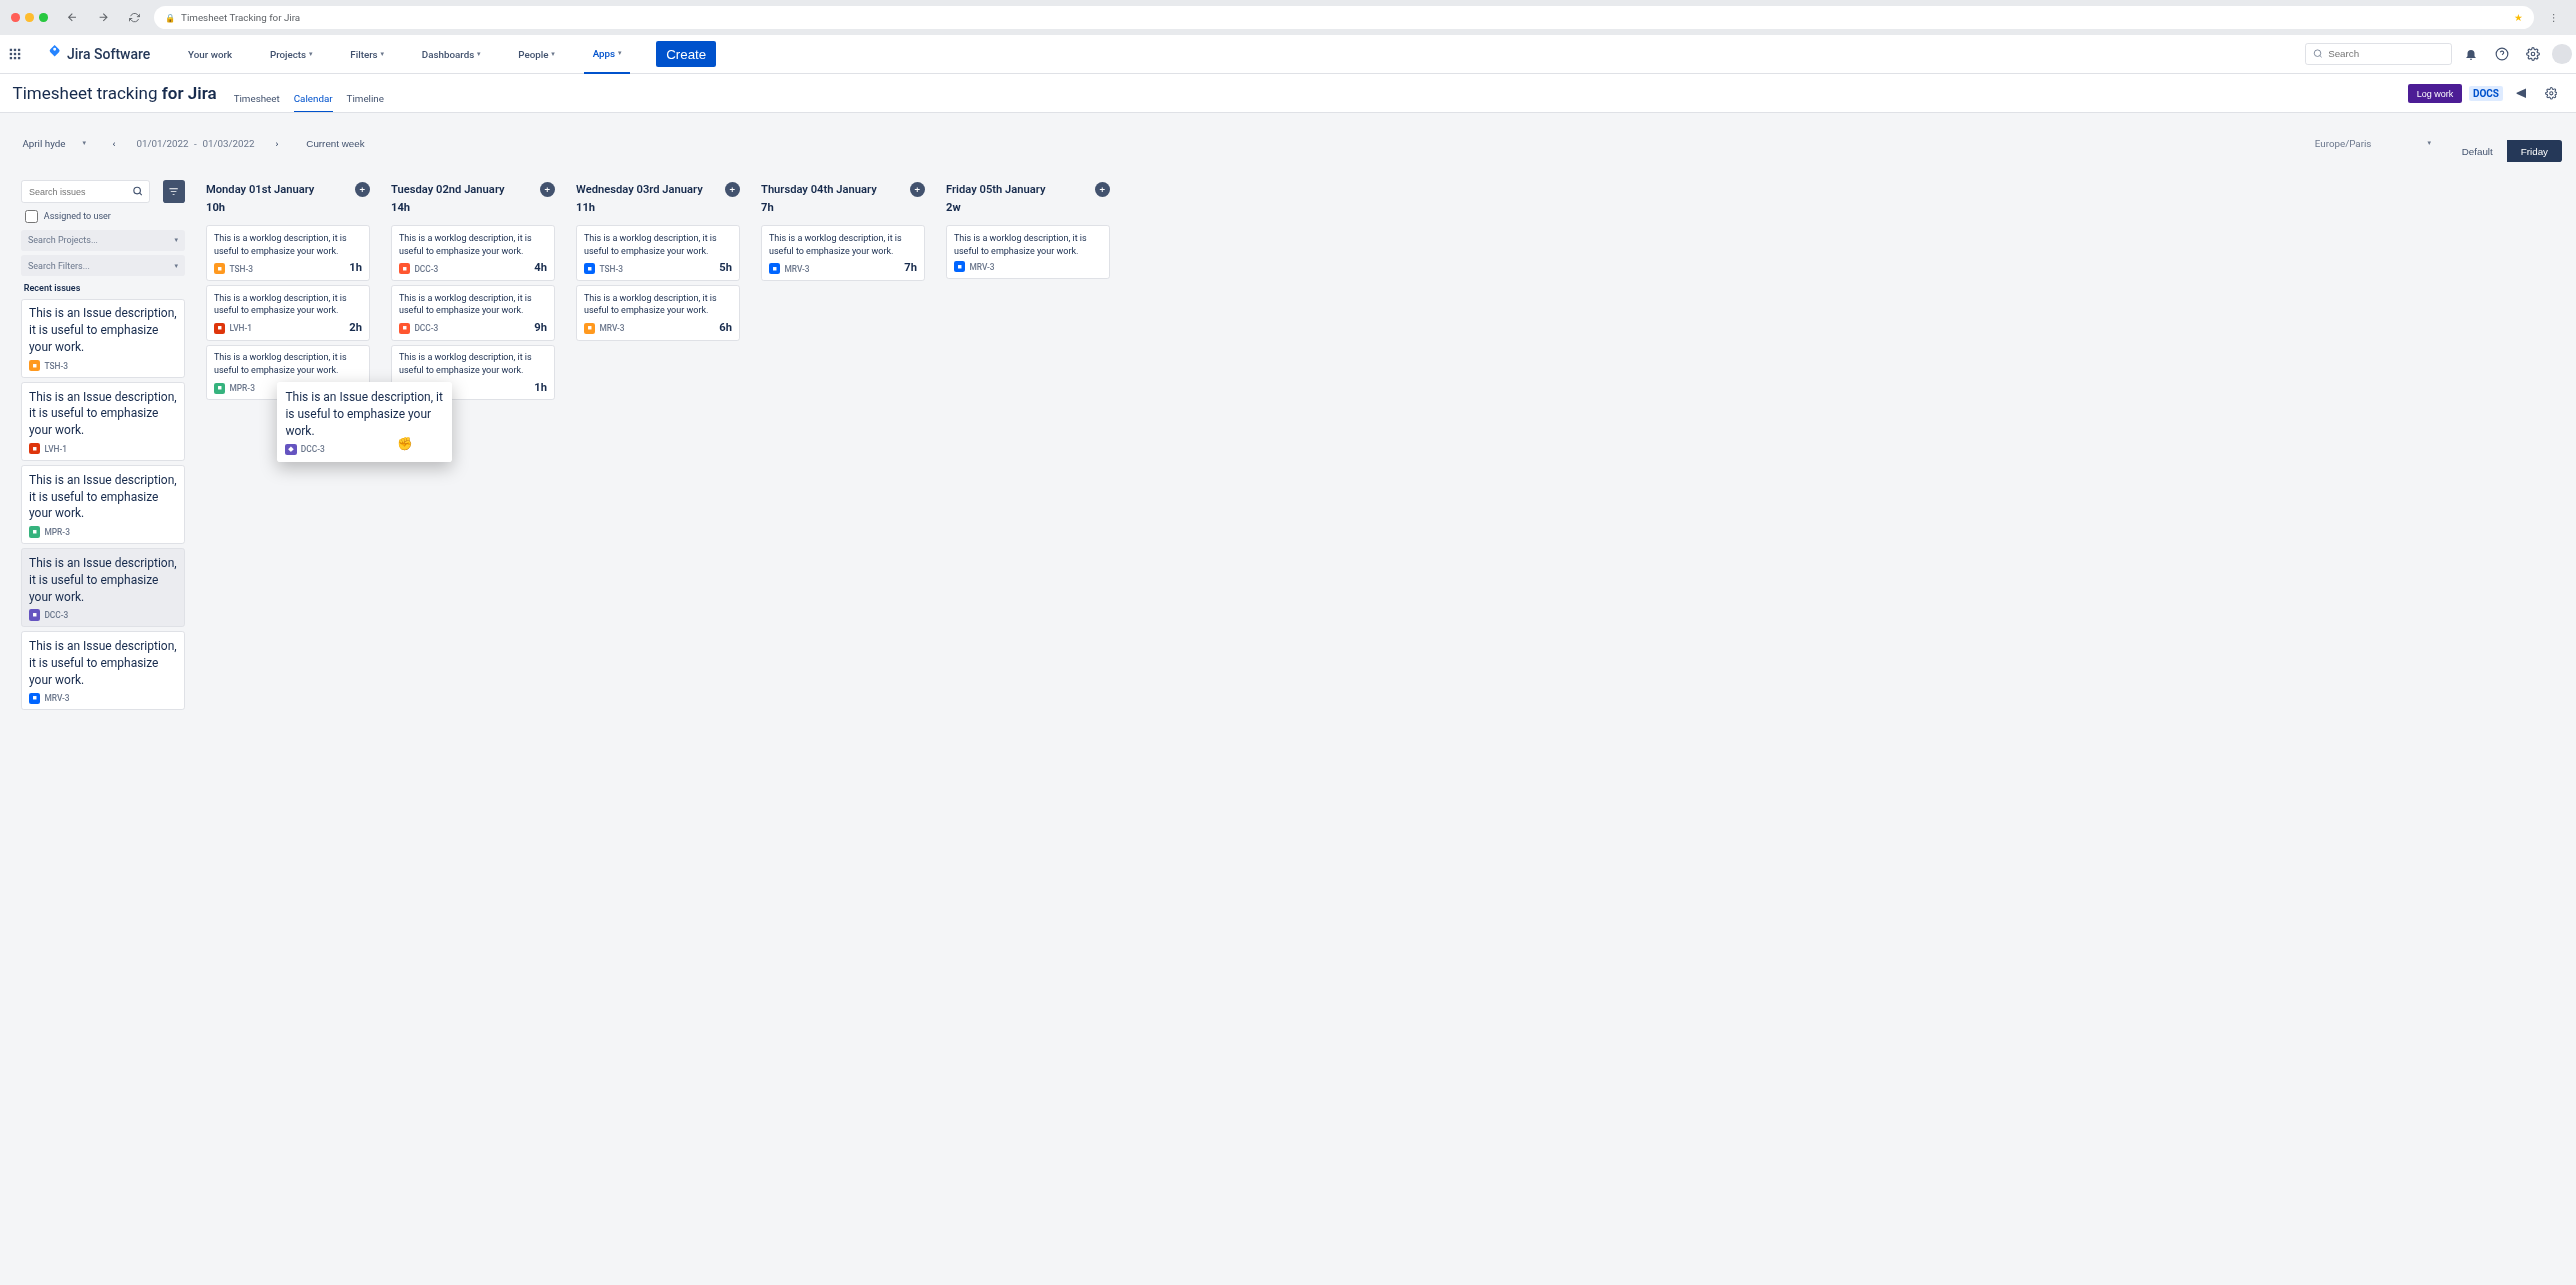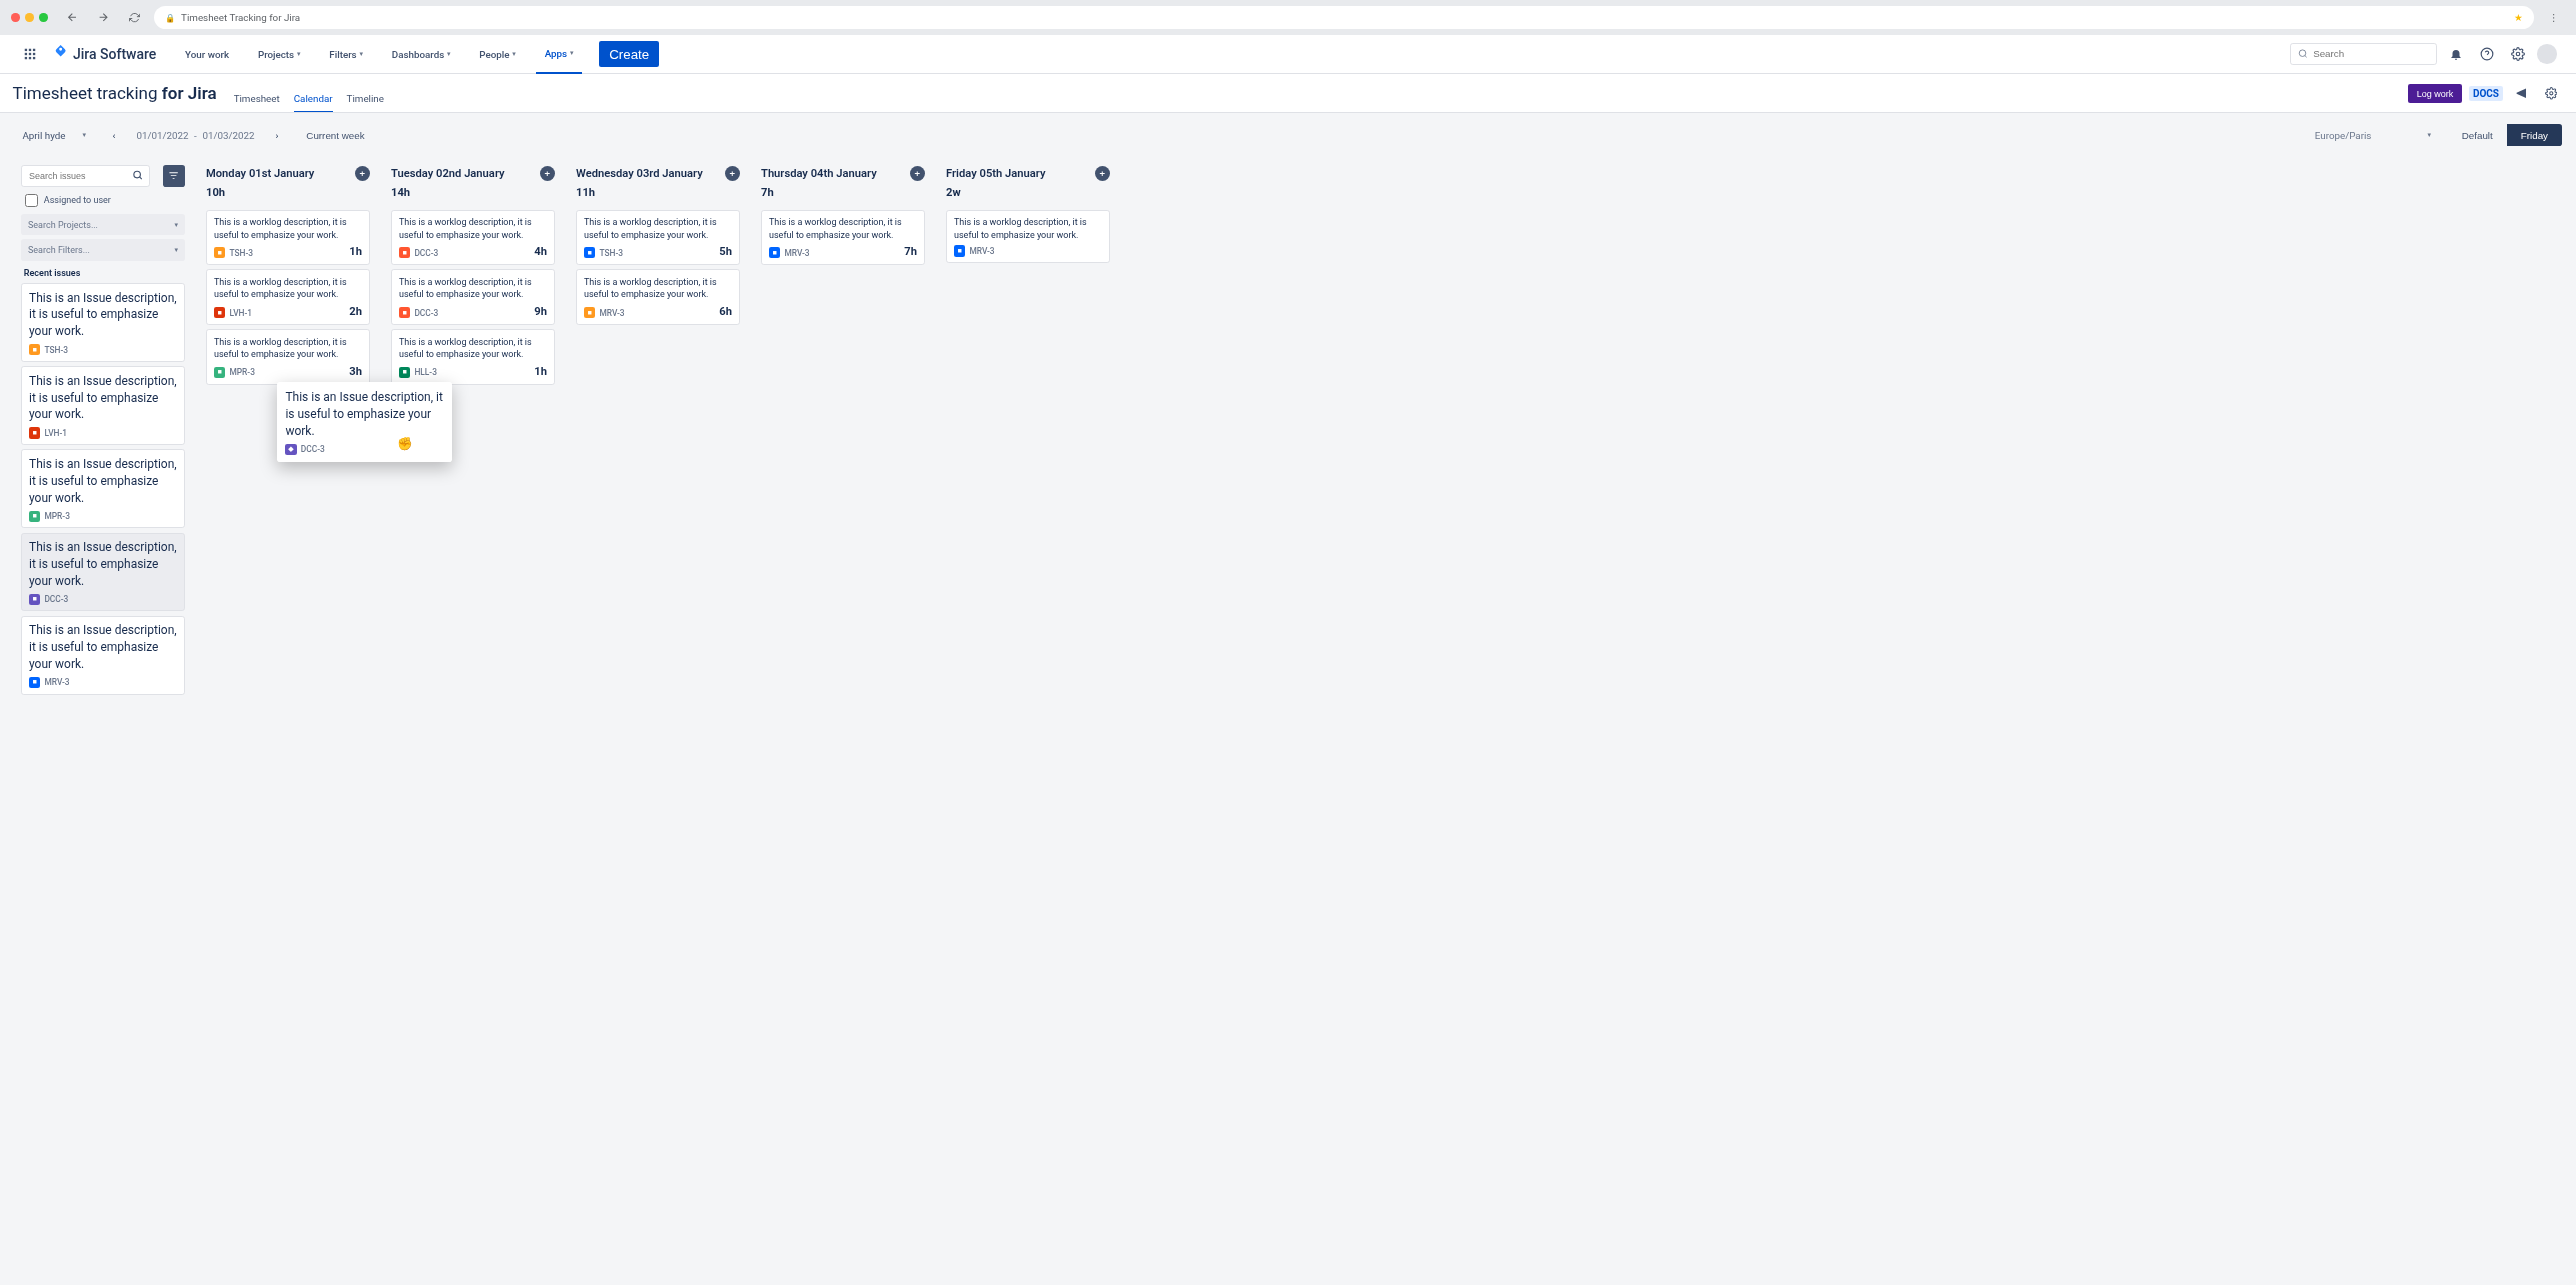--- a/index.html
+++ b/index.html
@@ -13,21 +13,21 @@
 .tl-yellow { background: #febc2e; }
 .tl-green { background: #28c840; }
 .nav-arrow { width: 22.4px; height: 22.4px; display: flex; align-items: center; justify-content: center; color: #5f6368; cursor: pointer; }
 .reload { width: 22.4px; height: 22.4px; display: flex; align-items: center; justify-content: center; color: #5f6368; }
 .url-bar { flex: 1; background: #fff; border-radius: 14px; padding: 5.6px 11.2px; display: flex; align-items: center; gap: 5.6px; color: #5f6368; }
 .lock { font-size: 8.4px; }
 .star { color: #fbbc04; margin-left: auto; }
 .kebab { width: 22.4px; color: #5f6368; text-align: center; }
 
 
-.jira-topnav { background: #fff; border-bottom: 0.7px solid #dfe1e6; padding: 0 19px; display: flex; align-items: center; height: 39px; gap: 12px; }
+.jira-topnav { background: #fff; border-bottom: 0.7px solid #dfe1e6; padding: 0 4px; display: flex; align-items: center; height: 39px; gap: 21px; }
 .apps-icon { width: 22.4px; height: 22.4px; display: flex; align-items: center; justify-content: center; color: #42526e; }
 .jira-logo { display: flex; align-items: center; gap: 4.2px; font-size: 14px; font-weight: 500; color: #253858; margin-right: 8.4px; }
 .jira-logo-icon { color: #2684ff; }
 .nav-item { padding: 0 8.4px; height: 39px; display: flex; align-items: center; gap: 2.8px; font-weight: 500; color: #42526e; cursor: pointer; }
 .nav-item.active { color: #0052cc; border-bottom: 2.1px solid #0052cc; }
 .chevron { font-size: 7px; color: #6b778c; }
 .create-btn { background: #0052cc; color: #fff; padding: 5.6px 9.8px; border-radius: 2.1px; font-weight: 500; border: none; cursor: pointer; margin-left: 5.6px; }
 .topnav-right { margin-left: auto; display: flex; align-items: center; gap: 8.4px; }
 .search-box { display: flex; align-items: center; gap: 5.6px; border: 0.7px solid #dfe1e6; border-radius: 2.8px; padding: 4.2px 7px; width: 147px; background: #fff; }
 .search-box input { border: none; outline: none; font-size: 9.8px; width: 100%; }
@@ -47,21 +47,21 @@
 
 
 .filter-bar { padding: 11.2px 14px; display: flex; align-items: center; gap: 8.4px; }
 .dropdown { background: #f4f5f7; border: none; border-radius: 2.8px; padding: 5.6px 8.4px; display: flex; align-items: center; gap: 17px; cursor: pointer; color: #42526e; font-size: 9.8px; }
 .date-nav { display: flex; align-items: center; gap: 2.8px; }
 .date-arrow { width: 22.4px; height: 22.4px; display: flex; align-items: center; justify-content: center; background: #f4f5f7; border-radius: 2.8px; cursor: pointer; }
 .date-range { background: #f4f5f7; border-radius: 2.8px; padding: 5.6px 8.4px; display: flex; align-items: center; gap: 5.6px; color: #6b778c; }
 .current-week-btn { background: #f4f5f7; border: none; border-radius: 2.8px; padding: 5.6px 9.8px; cursor: pointer; color: #42526e; font-size: 9.8px; }
 .filter-right { margin-left: auto; display: flex; align-items: center; gap: 8.4px; }
 .tz-select { background: #f4f5f7; border: none; border-radius: 2.8px; padding: 5.6px 8.4px; display: flex; align-items: center; gap: 56px; color: #6b778c; font-size: 9.8px; }
-.view-toggle { display: flex; border-radius: 2.8px; overflow: hidden; }
+.view-toggle { display: flex; border-radius: 2.8px; overflow: hidden; margin-top: 16px; }
 .view-btn { padding: 5.6px 14px; border: none; background: #f4f5f7; cursor: pointer; font-size: 9.8px; color: #42526e; }
 .view-btn.active { background: #253858; color: #fff; }
 
 
 .board { display: flex; gap: 7px; padding: 0 14px 14px 14px; align-items: flex-start; }
 
 
 .sidebar { width: 178px; background: #f4f5f7; border-radius: 4.2px; padding: 7px; flex-shrink: 0; }
 .search-issues { display: flex; gap: 13px; margin-bottom: 7px; }
 .search-issues-input { flex: 1; background: #fff; border: 0.7px solid #dfe1e6; border-radius: 2.8px; padding: 4.2px 21px 4.2px 7px; position: relative; }

